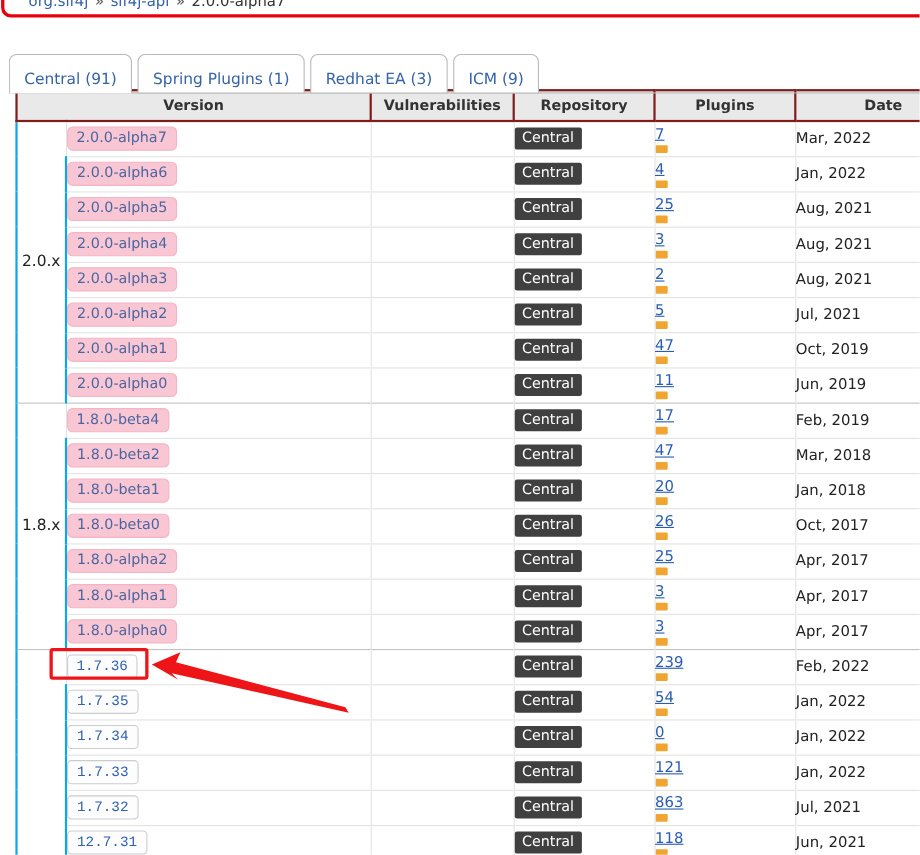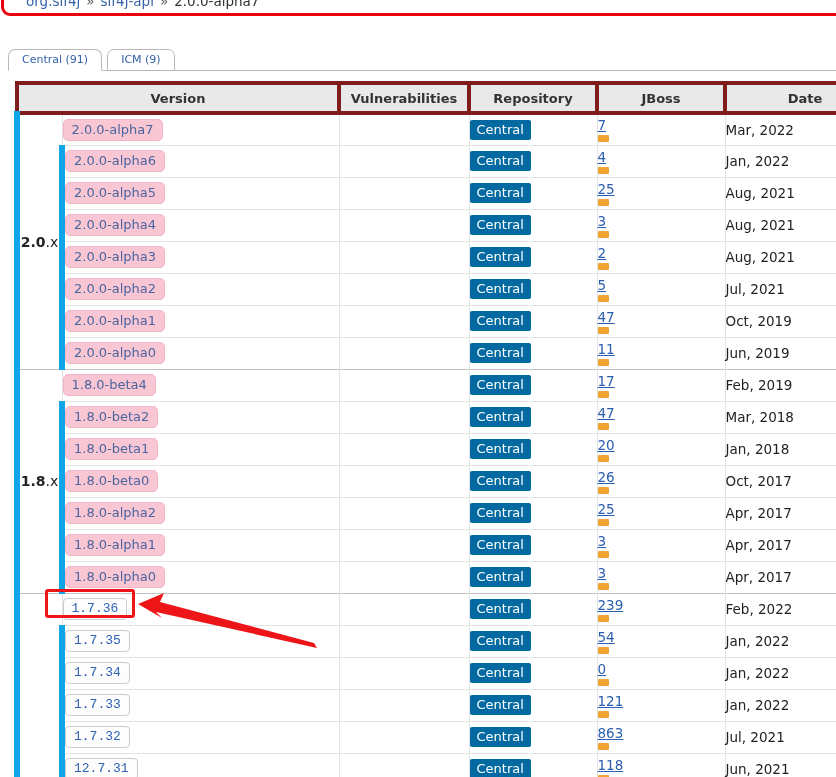--- a/index.html
+++ b/index.html
@@ -25,80 +25,80 @@
   .breadcrumb .sep{color:#555;margin:0 6px;}
   .breadcrumb .current{color:#333;}
   
   .tabstrip{
     position:absolute;top:49px;left:8px;width:850px;
     display:flex;align-items:flex-end;
     border-bottom:1px solid #b9b9b9;
     z-index:2;
   }
   .tab{
-    padding:3px 13px 4px;
+    padding:14px 13px 4px;
     border:1px solid #b9b9b9;
     border-radius:7px 7px 0 0;
     margin-right:5px;margin-bottom:-1px;
     background:#fff;
     color:#3563a8;
-    font-size:11px;
+    font-size:14px;
     white-space:nowrap;
     cursor:pointer;
   }
   .tab.active{border-bottom-color:#fff;}
   
   .tablewrap{position:absolute;top:81px;left:14px;z-index:1;}
   table.versions{
     border-collapse:collapse;
     width:854px;table-layout:fixed;
     font-size:13px;
   }
   table.versions th{
     background:#e9e9e9;
-    border:4px solid #7f1d1d;
+    border:2px solid #7f1d1d;
     height:26px;
     font-size:13px;color:#333;
     text-align:center;font-weight:bold;
     padding:0;
   }
   table.versions td{
     border-left:1px solid #e3e3e3;
     border-right:1px solid #e3e3e3;
     border-top:1px solid #e3e3e3;
     height:32px;padding:0;vertical-align:middle;
     box-sizing:border-box;
   }
-  table.versions td:first-child{border-left:6px solid #0ea5e9;}
+  table.versions td:first-child{border-left:2px solid #0ea5e9;}
   tr.group-first td{border-top:1px solid #c2c2c2;}
   td.grouplabel{
     text-align:center;vertical-align:middle;
     font-size:14px;color:#222;background:#fff;
     border-top:1px solid #c2c2c2;
   }
-  td.grouplabel b{font-weight:bold;}
+  td.grouplabel b{font-weight:normal;}
   td.vcell{padding-left:13px;}
   .badge{
     display:inline-block;
     padding:2px 8px 3px;
     border-radius:5px;
     font-size:13px;
     text-decoration:none;
     cursor:pointer;
   }
   .badge.prerelease{
     background:#f9c6d3;border:1px solid #f3b4c5;color:#4a66a0;
   }
   .badge.release{
     background:#fdfdfd;border:1px solid #c9ccd1;color:#2f62b5;border-radius:4px;font-family:Liberation Mono, monospace;
   }
   td.repocell{padding-left:7px;}
   .repobadge{
     display:inline-block;
-    background:#0369a1;color:#fff;
+    background:#404040;color:#fff;
     padding:2px 7px 3px;border-radius:2px;
     font-size:13px;text-decoration:none;cursor:pointer;
   }
   td.usagecell{padding-left:7px;}
   .usagelink{
     color:#2a5db0;text-decoration:underline;font-size:13.5px;cursor:pointer;
     display:inline-block;line-height:13px;margin-top:2px;
   }
   .usagebar{width:11px;height:7px;background:#f0a431;border-radius:1px;margin-top:2px;}
   td.datecell{padding-left:8px;color:#222;font-size:13.5px;}
@@ -117,39 +117,41 @@
 </style>
 </head>
 <body>
 
 <div class="topbox">
   <div class="breadcrumb"><a>org.slf4j</a><span class="sep">»</span><a>slf4j-api</a><span class="sep">»</span><span class="current">2.0.0-alpha7</span></div>
 </div>
 
 <div class="tabstrip" id="tabstrip">
     <div class="tab active">Central (91)</div>
+    <div class="tab">Spring Plugins (1)</div>
+    <div class="tab">Redhat EA (3)</div>
     <div class="tab">ICM (9)</div>
   </div>
 
 <div class="tablewrap">
   <table class="versions">
     <colgroup>
       <col style="width:45px">
         <col style="width:277px">
         <col style="width:130px">
       <col style="width:128px">
         <col style="width:128px">
         <col style="width:160px">
     </colgroup>
     <thead>
       <tr>
         <th colspan="2">Version</th>
         <th>Vulnerabilities</th>
         <th>Repository</th>
-        <th>JBoss</th>
+        <th>Plugins</th>
         <th>Date</th>
       </tr>
     </thead>
     <tbody id="tbody">
         <tr class="group-first">
           <td class="grouplabel" rowspan="8"><b>2.0</b><span>.x</span></td>
           <td class="vcell"><a class="badge prerelease">2.0.0-alpha7</a></td>
           <td></td>
           <td class="repocell"><a class="repobadge">Central</a></td>
           <td class="usagecell"><a class="usagelink">7</a><div class="usagebar"></div></td>

